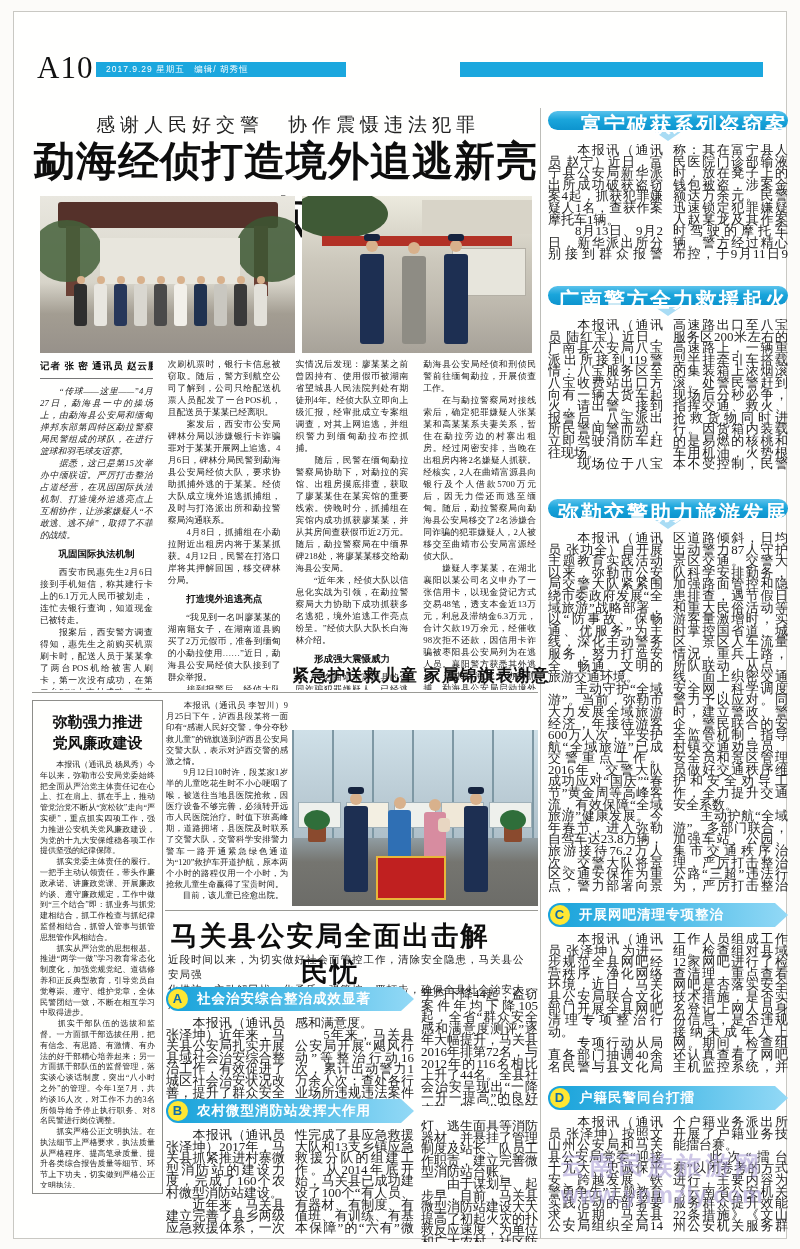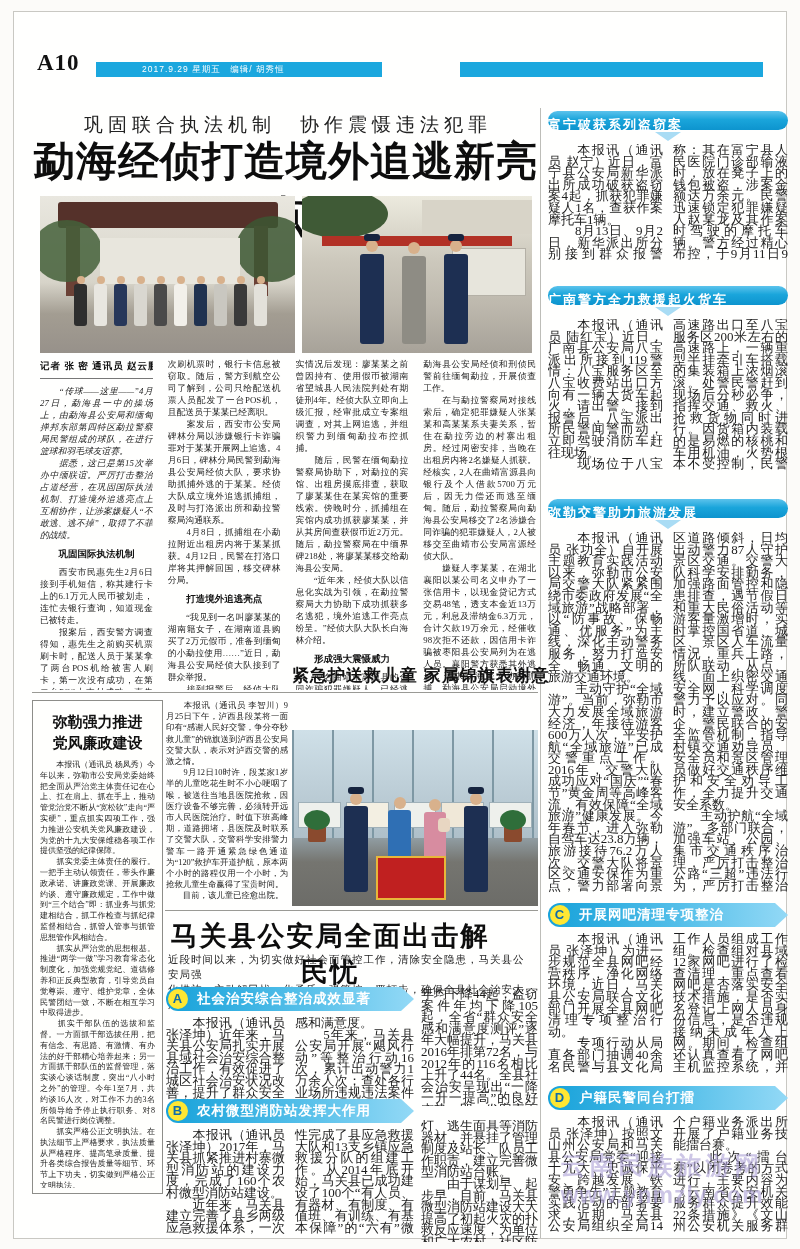--- a/index.html
+++ b/index.html
@@ -1,37 +1,37 @@
 <!DOCTYPE html>
 <html><head>
 <meta charset="utf-8">
 <style>
   html,body{margin:0;padding:0;background:#f4f3f0;font-family:"Liberation Serif","DejaVu Serif",serif;}
   .canvas{position:relative;width:800px;height:1249px;background:#fcfbf9;overflow:hidden;}
   .page-frame{position:absolute;left:13px;top:11px;width:772px;height:1226px;border:1px solid #c9c8c3;background:#fffffe;}
   .abs{position:absolute;}
   
-  .edition{font-size:23px;color:#111;letter-spacing:1px;font-weight:bold;}
+  .edition{font-size:31px;color:#111;letter-spacing:1px;}
   .bluebar{background:#1ba7de;height:15px;}
   .dateline{color:#fff;font-size:8.5px;line-height:15px;padding-left:10px;font-family:"Liberation Sans","DejaVu Sans",sans-serif;letter-spacing:1px;white-space:nowrap;overflow:hidden;}
   .fengcai{color:#1ba7de;font-size:36px;font-weight:bold;letter-spacing:0.45em;text-indent:0.45em;font-family:"Liberation Sans","DejaVu Sans",sans-serif;text-align:center;}
   
   .kicker{font-size:19px;color:#222;text-align:center;letter-spacing:5px;}
   .main-headline{font-size:41px;font-weight:900;color:#0d0d0d;text-align:center;letter-spacing:1px;font-family:"Liberation Sans","DejaVu Sans",sans-serif;}
   .sub-headline{font-size:17px;font-weight:900;color:#111;text-align:center;white-space:nowrap;letter-spacing:1px;font-family:"Liberation Sans","DejaVu Sans",sans-serif;}
   .bottom-headline{font-size:27px;font-weight:900;color:#0d0d0d;text-align:center;letter-spacing:2px;font-family:"Liberation Sans","DejaVu Sans",sans-serif;}
   .intro{font-size:10.5px;color:#222;line-height:15px;letter-spacing:1px;white-space:pre-line;}
   
   .btxt{font-size:13px;line-height:11.6px;color:#1c1c1c;text-align:justify;white-space:pre-line;overflow:hidden;}
   .mcol{font-size:8.8px;line-height:12px;}
   .byline{font-size:9.5px;font-weight:bold;color:#111;padding:2px 0 5px;border-bottom:1px solid #777;margin-bottom:6px;letter-spacing:1px;white-space:nowrap;}
   .subhead{font-weight:bold;font-size:9.5px;color:#111;text-align:center;margin:7px 0 5px;font-family:"Liberation Sans","DejaVu Sans",sans-serif;}
   .italic-intro{font-style:italic;}
   
-  .banner{height:19px;border-radius:13px;background:linear-gradient(180deg,#5cc3ec 0%,#1aa5db 45%,#0d94ce 100%);color:#fff;font-weight:bold;font-size:13px;line-height:27px;text-align:left;letter-spacing:2px;font-family:"Liberation Sans","DejaVu Sans",sans-serif;}
+  .banner{height:19px;border-radius:13px;background:linear-gradient(180deg,#5cc3ec 0%,#1aa5db 45%,#0d94ce 100%);color:#fff;font-weight:bold;font-size:21px;line-height:27px;text-align:right;letter-spacing:2px;font-family:"Liberation Sans","DejaVu Sans",sans-serif;}
   .tri{width:0;height:0;margin:2px auto 0;border-left:13px solid transparent;border-right:13px solid transparent;border-top:9px solid #a9dcf4;}
   
   .secbanner{position:relative;height:24px;background:linear-gradient(90deg,#17a2da 0%,#55bfe9 55%,#93d9f6 100%);clip-path:polygon(0 0,calc(100% - 13px) 0,100% 50%,calc(100% - 13px) 100%,0 100%);border-radius:12px 0 0 12px;color:#fff;font-weight:bold;font-size:13.5px;line-height:24px;padding-left:31px;letter-spacing:1px;font-family:"Liberation Sans","DejaVu Sans",sans-serif;}
   .badge{position:absolute;left:2px;top:2px;width:20px;height:20px;border-radius:50%;background:#ffe733;color:#0f6cab;font-size:13px;font-weight:bold;line-height:20px;text-align:center;padding:0;}
   .two-col{column-count:2;column-gap:10px;column-fill:auto;}
   .boxed{border:1px solid #8d8d89;background:#fffffd;}
   .box-title{font-size:15px;font-weight:bold;color:#101010;text-align:center;line-height:21px;white-space:pre-line;margin:10px 0 7px;font-family:"Liberation Sans","DejaVu Sans",sans-serif;}
   .rule{border-top:1px solid #9a9a95;}
   .vrule{border-left:1px solid #bdbdb8;}
   .watermark{color:rgba(175,163,214,0.62);font-family:"Liberation Sans","DejaVu Sans",sans-serif;font-weight:bold;text-align:center;line-height:30px;}
@@ -42,26 +42,26 @@
   .fig{position:absolute;border-radius:3px;}
   .head{position:absolute;border-radius:50%;background:#d8b18c;}
 </style>
 </head>
 <body>
 
 <div class="canvas">
   <div class="page-frame"></div>
 
   <div class="abs edition" style="left:37px;top:50px;">A10</div>
-  <div class="abs bluebar" style="left:96px;top:62px;width:250px;padding-left:36px;">
+  <div class="abs bluebar" style="left:96px;top:62px;width:250px;">
     <div class="dateline">2017.9.29 星期五　编辑/ 胡秀恒</div>
   </div>
   <div class="abs bluebar" style="left:460px;top:62px;width:303px;"></div>
 
-  <div class="abs kicker" style="left:40px;top:112px;width:496px;">巩固联合执法机制　协作震慑违法犯罪</div>
+  <div class="abs kicker" style="left:40px;top:112px;width:496px;">感谢人民好交警　协作震慑违法犯罪</div>
   <div class="abs main-headline" style="left:34px;top:134px;width:504px;">勐海经侦打造境外追逃新亮点</div>
 
   <div class="photo" style="left:40px;top:196px;width:255px;height:157px;background:linear-gradient(180deg,#e9e7df 0%,#d7d4c9 55%,#a39d92 75%,#97918a 100%);">
     <div class="abs" style="left:18px;top:6px;width:220px;height:26px;background:#55312a;border-radius:3px;"></div>
     <div class="abs" style="left:26px;top:30px;width:14px;height:70px;background:#6b4136;"></div>
     <div class="abs" style="left:214px;top:30px;width:14px;height:70px;background:#6b4136;"></div>
     <div class="abs" style="left:-8px;top:24px;width:70px;height:62px;background:#40583454;border-radius:50%;background:#44603a;opacity:.85;"></div>
     <div class="abs" style="left:196px;top:20px;width:72px;height:66px;background:#3c5733;border-radius:50%;opacity:.85;"></div>
     <div class="abs" style="left:60px;top:42px;width:140px;height:46px;background:#e8e6dd;"></div>
     <div class="fig" style="left:34px;top:88px;width:13px;height:42px;background:#2e2e2e;">

